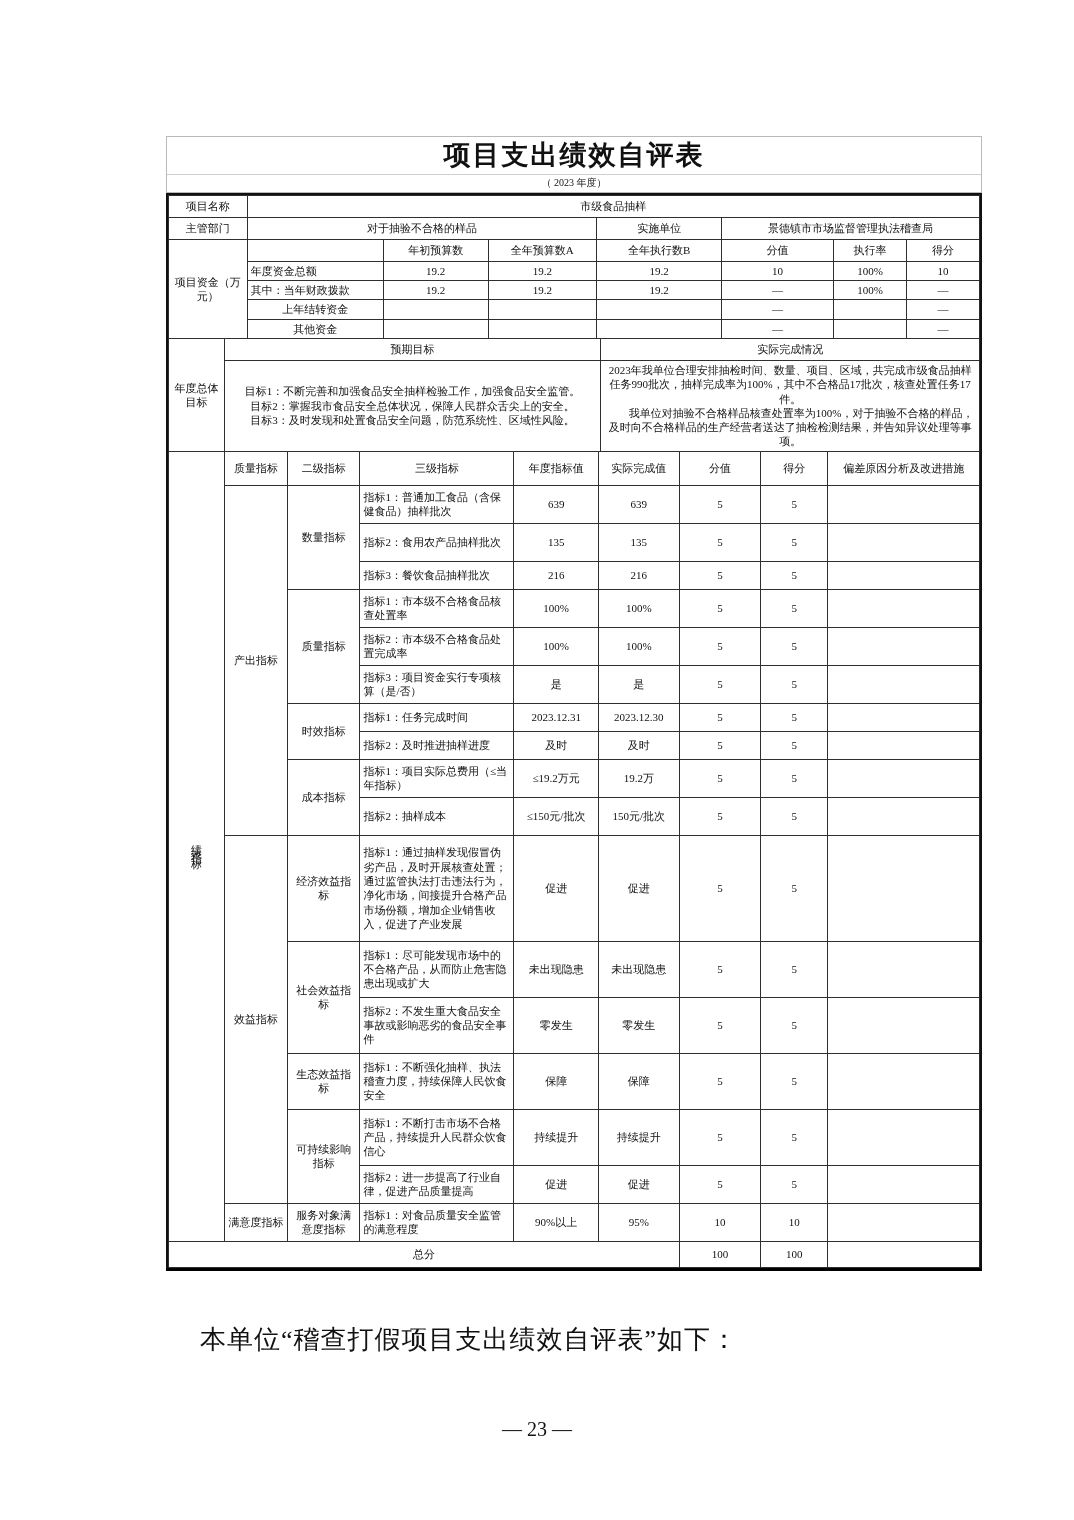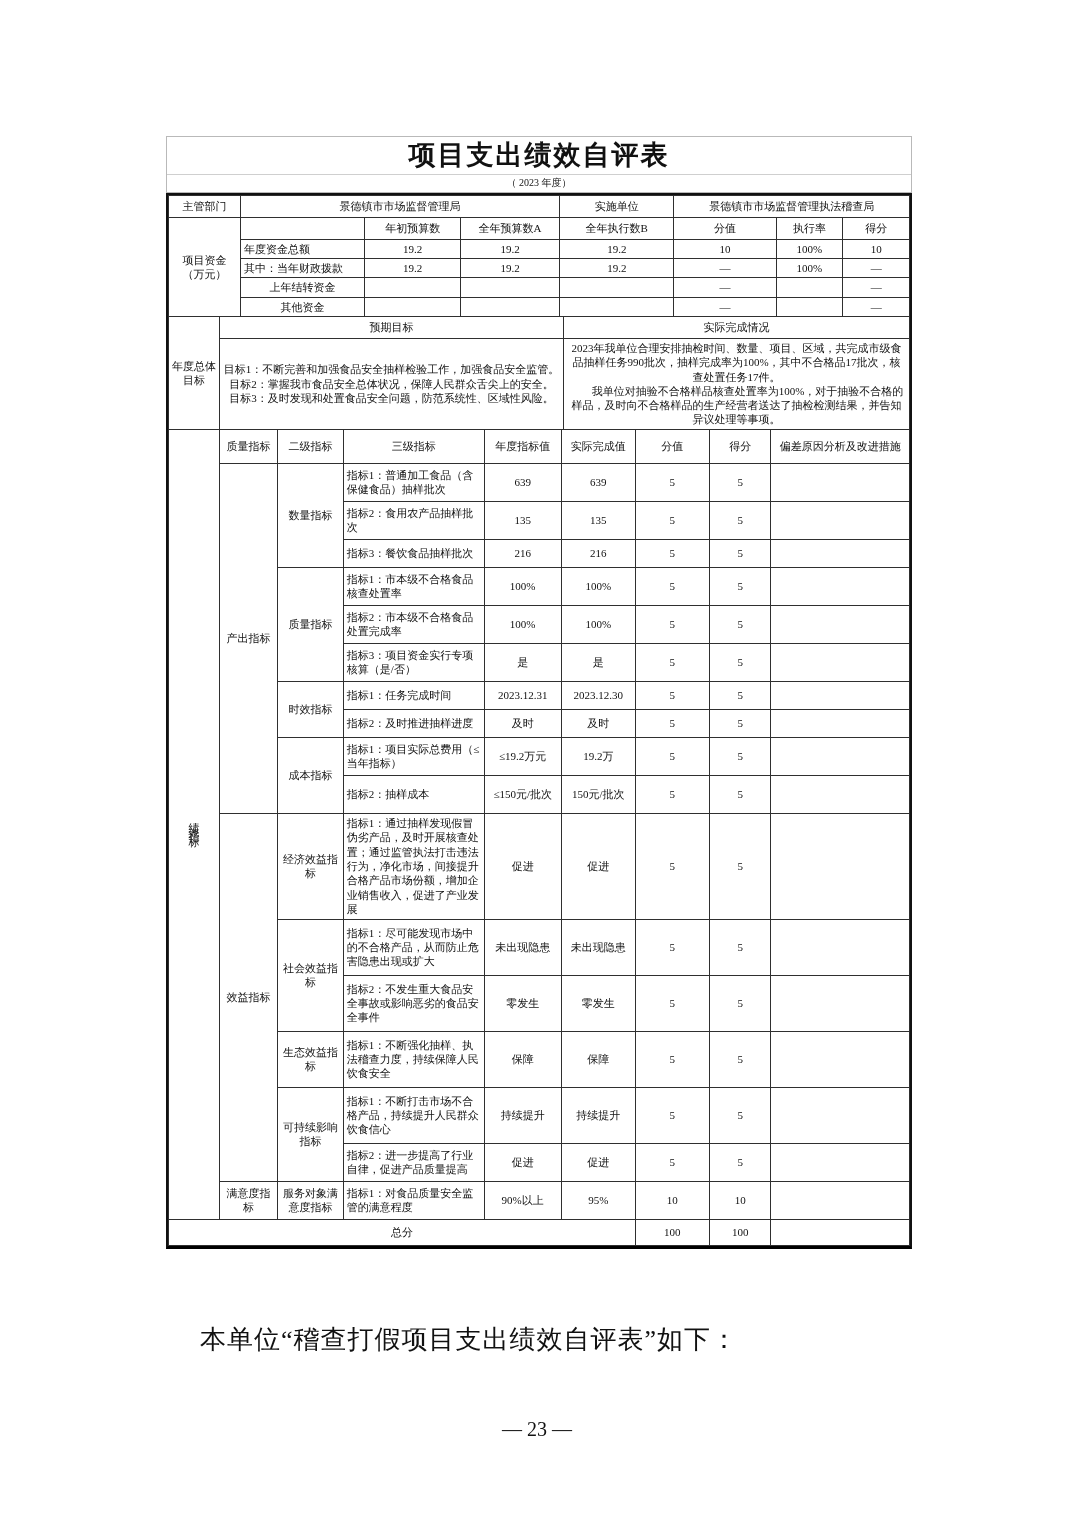--- a/index.html
+++ b/index.html
@@ -1,18 +1,18 @@
 <!DOCTYPE html>
 <html><head>
 <meta charset="utf-8">
 <style>
   html,body{margin:0;padding:0;background:#fff;}
   .page{position:relative;width:1074px;height:1520px;background:#fff;color:#111;
         font-family:"Liberation Serif","DejaVu Serif",serif;overflow:hidden;}
-  .sheet{position:absolute;left:166px;top:136px;width:746px;}
+  .sheet{position:absolute;left:166px;top:136px;width:816px;}
   .title-block{border:1px solid #b9b9b9;}
   .title-row{text-align:center;font-size:27px;font-weight:bold;line-height:1.25;
              padding:2px 0 1px;border-bottom:1px solid #cfcfcf;letter-spacing:2px;}
   .subtitle-row{text-align:center;font-size:10px;padding:1px 0 2px;}
   .main-tables{border:2px solid #111;border-bottom:3px solid #000;border-top:2px solid #111;}
   table.tbl{width:100%;border-collapse:collapse;table-layout:fixed;font-size:11px;margin-top:-1px;}
   table.tbl:first-child{margin-top:0;}
   .tbl td,.tbl th{border:1px solid #2f2f2f;padding:2px 3px;text-align:center;
                   vertical-align:middle;line-height:1.3;font-weight:normal;
                   word-break:break-all;overflow:hidden;}
@@ -42,23 +42,27 @@
     <div class="main-tables">
 
       <table class="tbl">
         <colgroup>
             <col style="width:9.7%">
             <col style="width:43.1%">
             <col style="width:15.4%">
             <col style="width:31.8%">
           </colgroup>
         <tbody>
+            <tr class="ir">
+          <td>项目名称</td>
+          <td colspan="3">市级食品抽样</td>
+        </tr>
         <tr class="ir">
           <td>主管部门</td>
-          <td>景德镇市市场监督管理局</td>
+          <td>对于抽验不合格的样品</td>
           <td>实施单位</td>
           <td>景德镇市市场监督管理执法稽查局</td>
         </tr>
       </tbody>
         </table>
 
       <table class="tbl">
         <colgroup>
             <col style="width:9.7%">
             <col style="width:16.8%">

